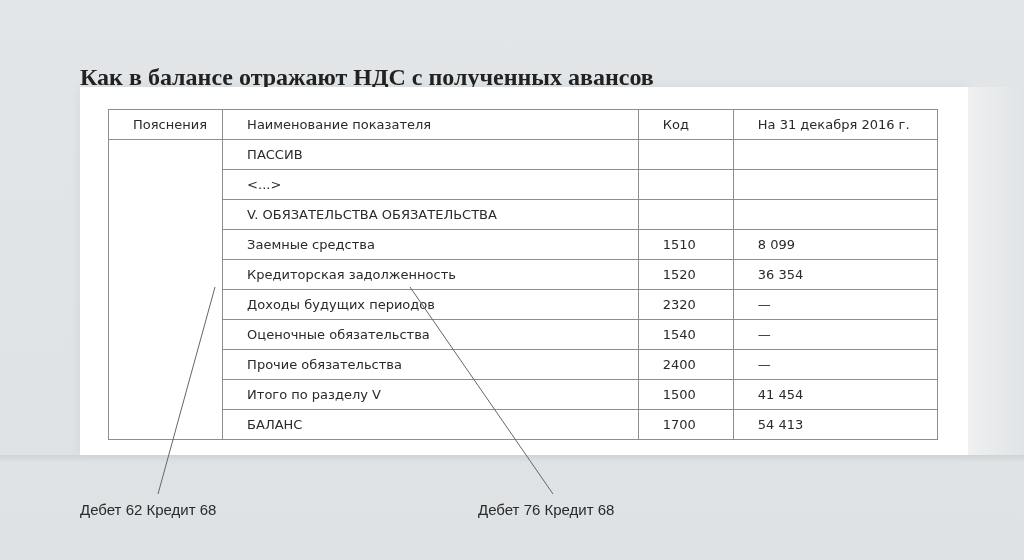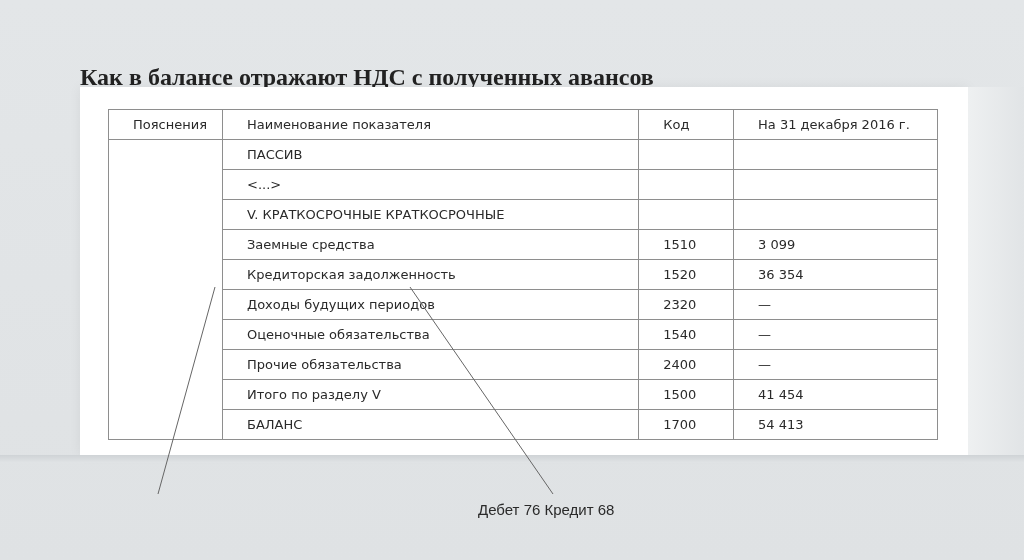--- a/index.html
+++ b/index.html
@@ -71,28 +71,28 @@
     <td>ПАССИВ</td>
     <td></td>
     <td></td>
   </tr>
   <tr>
     <td>&lt;...&gt;</td>
     <td></td>
     <td></td>
   </tr>
   <tr>
-    <td>V. КРАТКОСРОЧНЫЕ КРАТКОСРОЧНЫЕ</td>
+    <td>V. ОБЯЗАТЕЛЬСТВА ОБЯЗАТЕЛЬСТВА</td>
     <td></td>
     <td></td>
   </tr>
   <tr>
     <td>Заемные средства</td>
     <td>1510</td>
-    <td>3 099</td>
+    <td>8 099</td>
   </tr>
   <tr>
     <td>Кредиторская задолженность</td>
     <td>1520</td>
     <td>36 354</td>
   </tr>
   <tr>
     <td>Доходы будущих периодов</td>
     <td>2320</td>
     <td>—</td>
@@ -119,16 +119,17 @@
   </tr>
 </tbody>
   </table>
 
 <svg class="leaders" width="1024" height="560">
   <line x1="215" y1="287" x2="158" y2="494" stroke="#666" stroke-width="1"></line>
   <line x1="410" y1="287" x2="553" y2="494" stroke="#666" stroke-width="1"></line>
 </svg>
 
 <div class="variant v1">
+  <div class="vtext">Дебет 62 Кредит 68</div>
 </div>
 <div class="variant v2">
   <div class="vtext">Дебет 76 Кредит 68</div>
 </div>
 
 </body></html>

